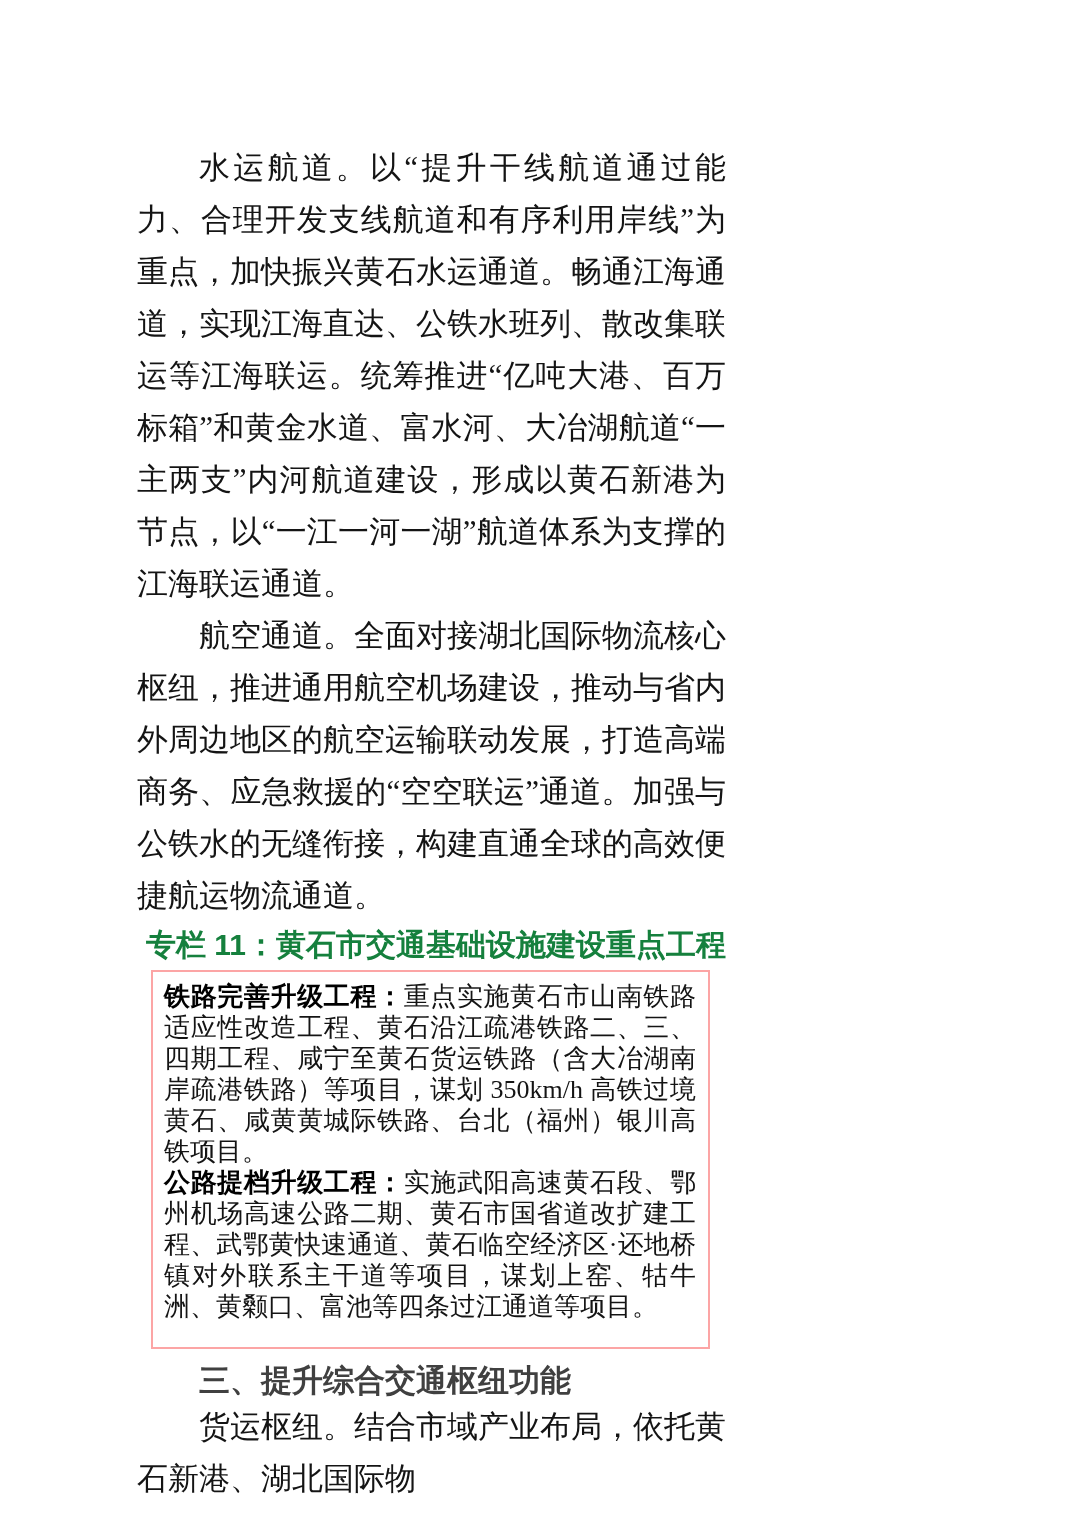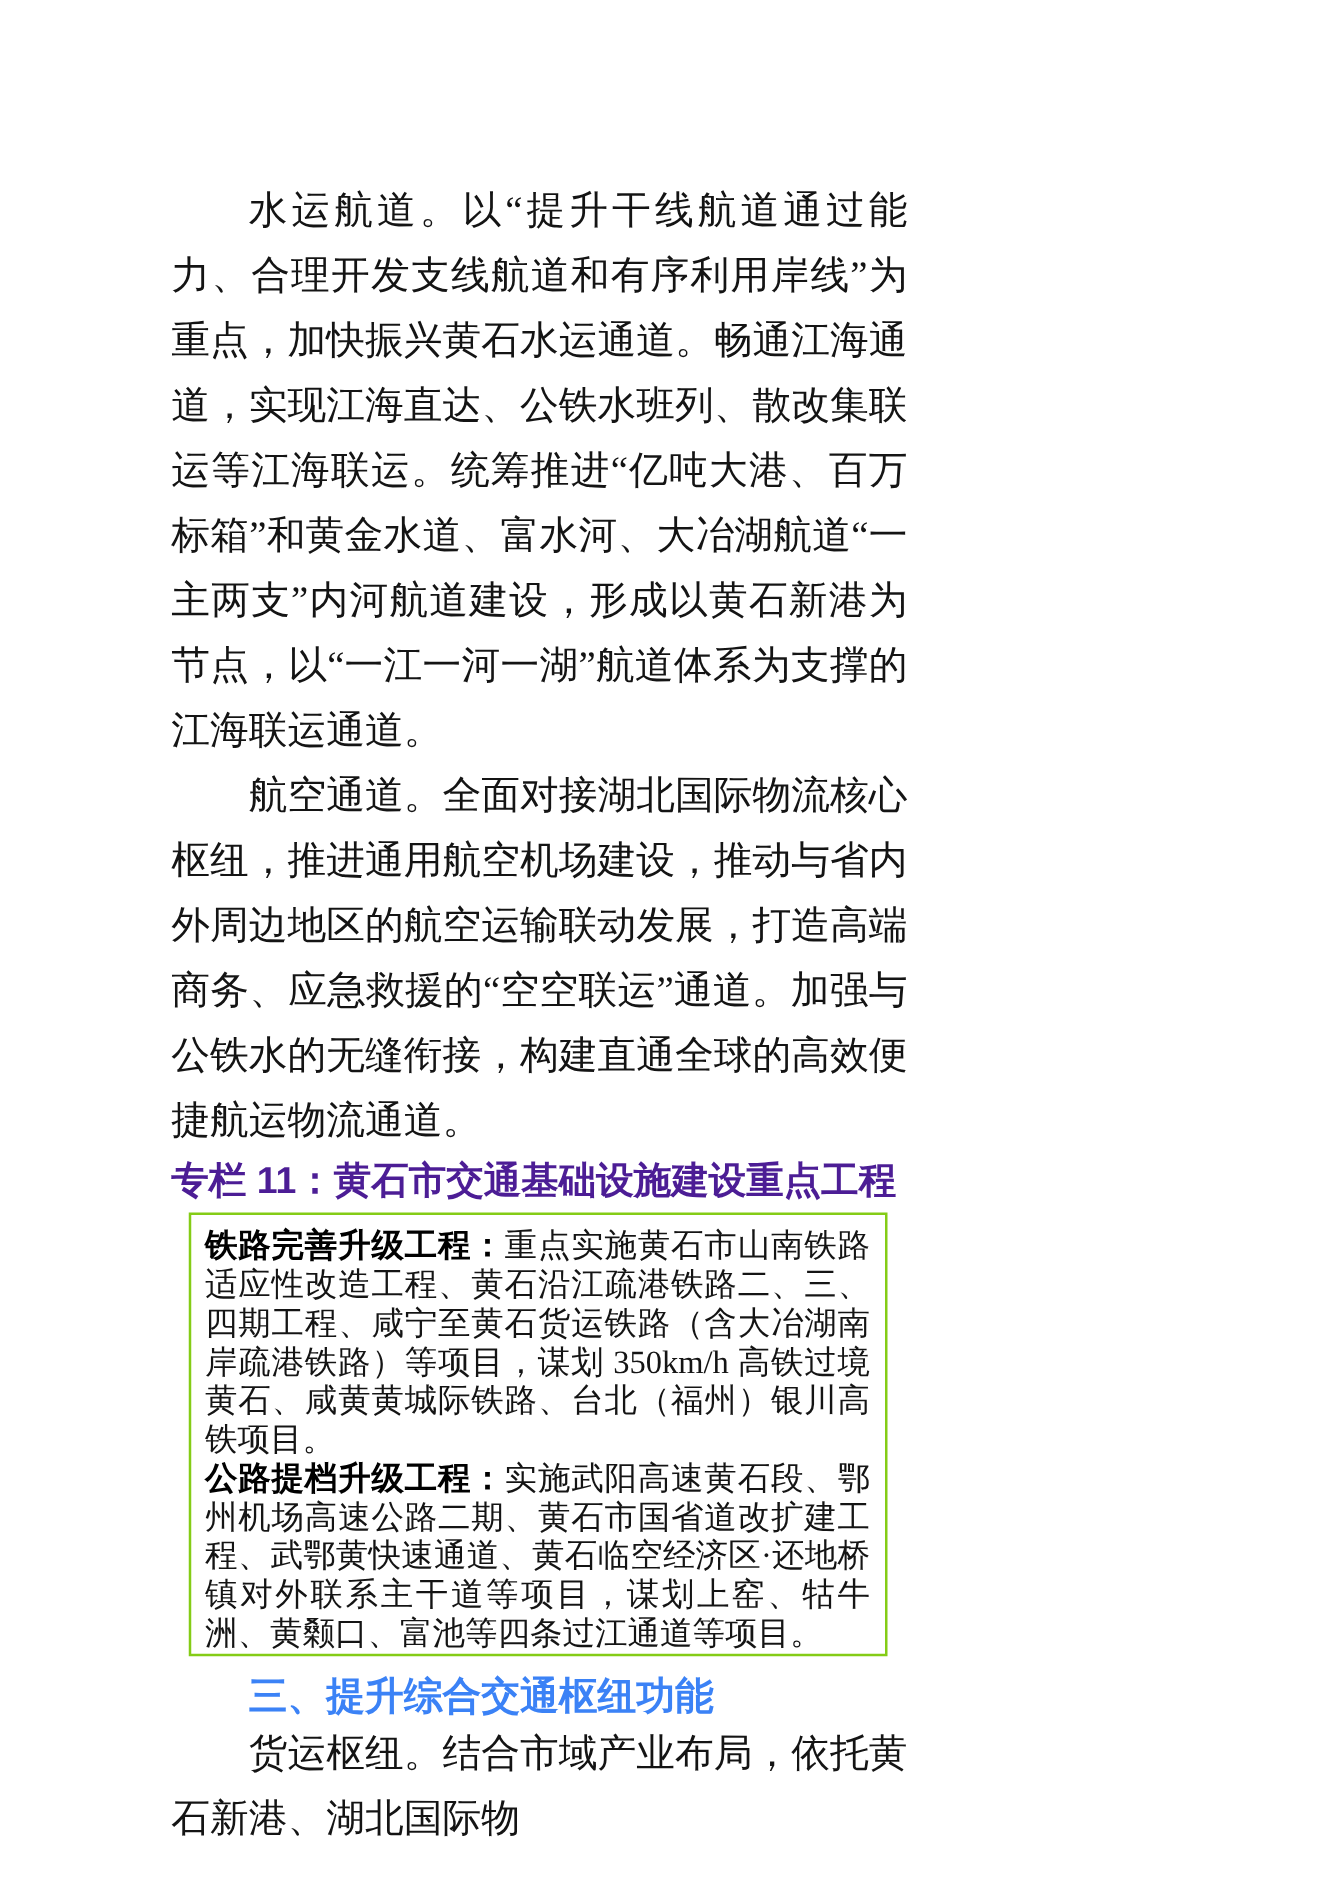--- a/index.html
+++ b/index.html
@@ -27,48 +27,48 @@
     text-align: justify;
     text-justify: inter-ideograph;
     color: #141414;
   }
   .box-title {
     margin: 0;
     font-family: "Liberation Sans", "DejaVu Sans", sans-serif;
     font-weight: bold;
     font-size: 30px;
     line-height: 46px;
-    text-align: left;
-    color: #4c1d95;
+    text-align: right;
+    color: #15803d;
   }
   .project-box {
-    border: 2px solid #84cc16;
+    border: 2px solid #fca5a5;
     margin: 2px 16px 0 14px;
-    padding: 9px 12px 1px 11px;
+    padding: 9px 12px 25px 11px;
   }
   .box-para {
     margin: 0;
     font-size: 26px;
     line-height: 31px;
     text-align: justify;
     text-justify: inter-ideograph;
     color: #141414;
   }
   .box-para .box-label {
     font-weight: bold;
     color: #000000;
   }
   .section-heading {
     margin: 12px 0 0 0;
     font-family: "Liberation Sans", "DejaVu Sans", sans-serif;
     font-weight: bold;
     font-size: 31px;
     line-height: 40px;
     text-indent: 2em;
-    color: #3b82f6;
+    color: #404040;
   }
   .para-first { margin-top: 0; }
   sup.footnote-ref {
     font-size: 18px;
     line-height: 0;
     vertical-align: super;
   }
   .page-number {
     position: absolute;
     top: 1398px;

